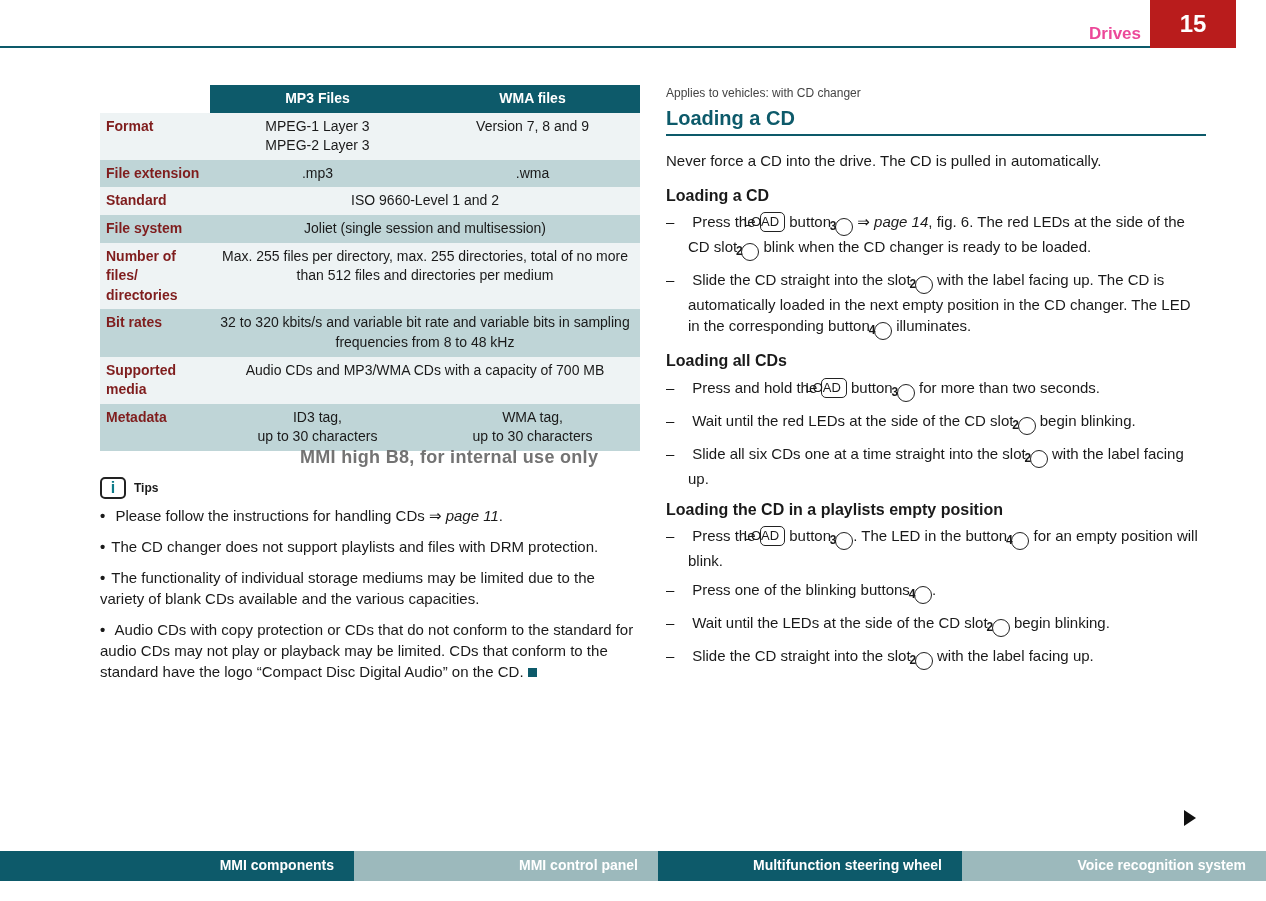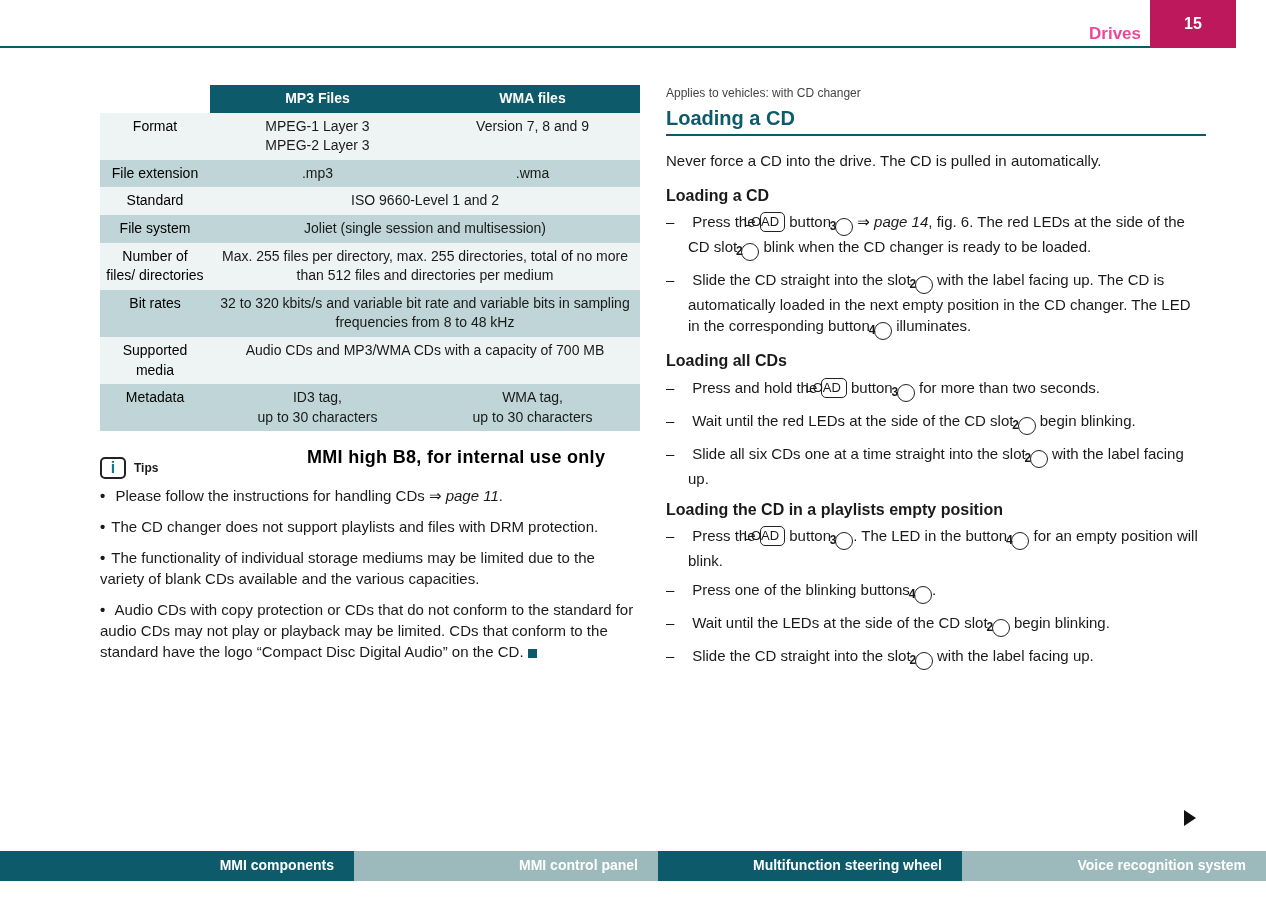--- a/index.html
+++ b/index.html
@@ -28,39 +28,39 @@
     position: absolute;
     right: 125px; top: 22px;
     font-weight: 700;
     font-size: 17px;
     color: #ec4899;
   }
   .top-header .page-box {
     position: absolute;
     right: 30px; top: 0;
     width: 86px; height: 48px;
-    background: #be185d;
+    background: #b91c1c;
     color: #fff;
     font-weight: 700;
-    font-size: 16px;
+    font-size: 24px;
     display: flex;
     align-items: center;
     justify-content: center;
   }
   
   .page {
     display: flex;
     gap: 26px;
     padding: 35px 60px 0 100px;
   }
   .col { width: 540px; }
   
   table { border-collapse: collapse; width: 100%; font-size: 14px; }
   th, td { padding: 4px 6px; text-align: center; vertical-align: top; }
-  th.rowhead, td.rowhead { text-align: center; width: 110px; color:#000000; }
+  th.rowhead, td.rowhead { text-align: left; width: 110px; color:#7f1d1d;font-weight:bold; }
   thead th { background: #0d5a6a; color: #fff; font-weight: 700; }
   tbody tr:nth-child(odd)  td { background: #eef3f4; }
   tbody tr:nth-child(even) td { background: #bfd5d7; }
   thead th.corner { background: #fff; }
   td.span { }
   
   .tips-row { display:flex; align-items:center; gap:8px; margin-top:26px; margin-bottom:6px;}
   .info-icon {
     width:26px; height:22px; border:2px solid #222; border-radius:5px;
     display:flex; align-items:center; justify-content:center;
@@ -91,22 +91,22 @@
     display:inline-block; width:18px; height:18px; border:1.5px solid #222; border-radius:50%;
     font-size:12px; line-height:15px; text-align:center; vertical-align:-3px; font-weight:700;
   }
   .arrow { font-family: Arial; }
   .cont-tri {
     position:absolute; right:70px; top:810px;
     width:0;height:0;border-top:8px solid transparent;border-bottom:8px solid transparent;border-left:12px solid #111;
   }
   
   .watermark {
-    position:absolute; top:445px; left:307px;
-    color:#000000; font-weight:900; font-size:18px; letter-spacing:.3px;
+    position:absolute; top:445px; left:300px;
+    color:#737373; font-weight:900; font-size:18px; letter-spacing:.3px;
     pointer-events:none;
   }
   
   .footer {
     position:absolute; left:0; bottom:20px; width:100%; height:30px;
     display:flex;
   }
   .footer .spacer { width:50px; background:#0d5a6a; }
   .footer .tab {
     flex:1; color:#fff; font-weight:700; font-size:14px;

